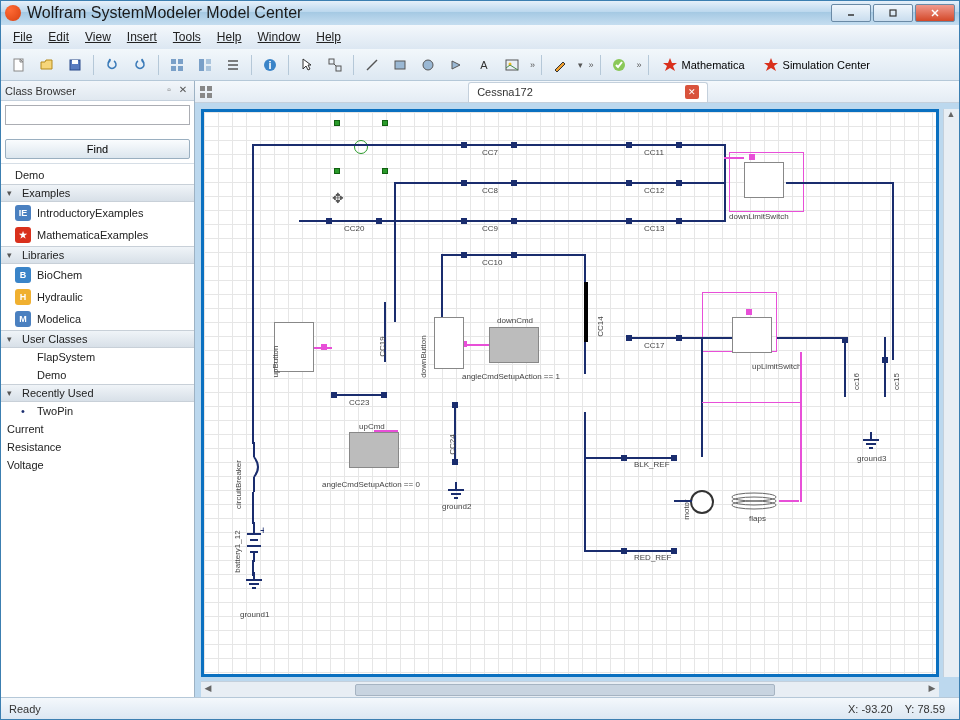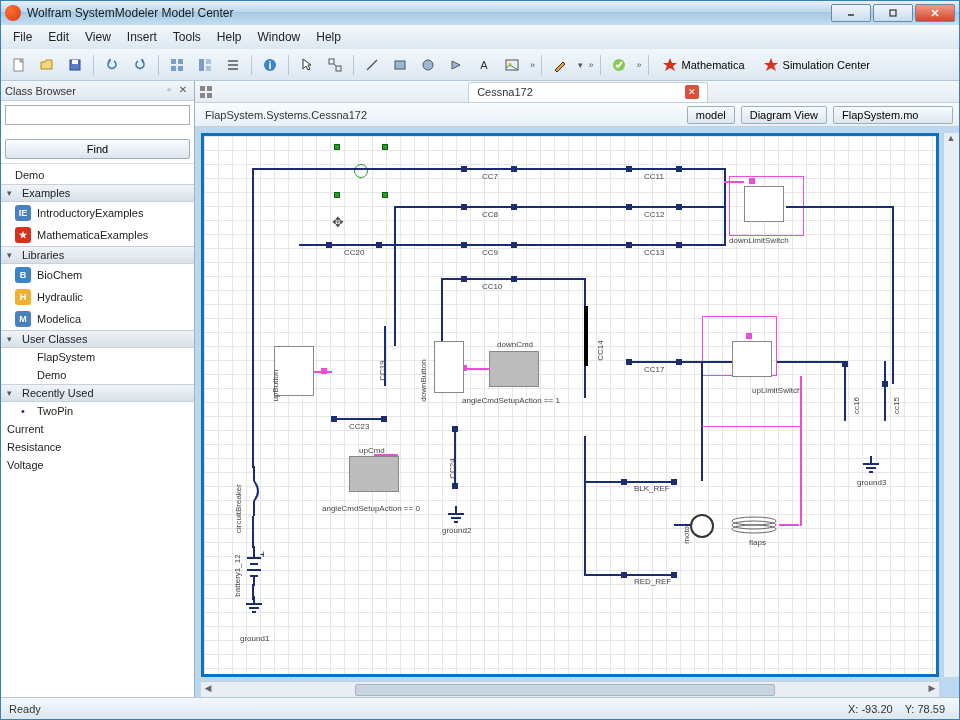--- a/index.html
+++ b/index.html
@@ -15,36 +15,36 @@
 
 .titlebar {
   height: 24px; display: flex; align-items: center;
   background: linear-gradient(to bottom, #e6f0fa 0%, #bcd8ee 45%, #a4c9e3 46%, #c5ddf0 100%);
   padding: 0 4px;
 }
 .titlebar-icon {
   width: 16px; height: 16px; background: radial-gradient(circle at 30% 30%, #ff6b35, #d94010);
   border-radius: 50%; margin-right: 6px;
 }
-.titlebar-title { color: #1a1a1a; font-size: 12px; flex: 1; }
+.titlebar-title { color: #1a1a1a; font-size: 16px; flex: 1; }
 .window-controls { display: flex; gap: 0; }
 .window-btn {
   width: 40px; height: 18px; display: flex; align-items: center; justify-content: center;
   border: 1px solid #6a8aa6; border-radius: 2px; margin-left: 2px;
   background: linear-gradient(to bottom, #f0f6fc, #c9ddee);
 }
 .window-btn.close { background: linear-gradient(to bottom, #f09a8e, #d44828); color: #fff; }
 .window-btn svg { width: 10px; height: 10px; }
 
 
 .menubar {
   height: 24px; display: flex; align-items: center; padding: 0 4px;
   background: linear-gradient(to bottom, #f4f8fc, #dce7f2);
 }
-.menu-item { padding: 3px 8px; color: #222; cursor: default; font-size: 12px; }
+.menu-item { padding: 3px 8px; color: #222; cursor: default; font-size: 12px; text-decoration: underline; }
 
 
 .toolbar {
   height: 32px; display: flex; align-items: center; padding: 2px 6px; gap: 4px;
   background: linear-gradient(to bottom, #f2f7fb, #dde8f2);
   border-bottom: 1px solid #b5c8d8;
 }
 .tool-btn {
   width: 24px; height: 24px; display: flex; align-items: center; justify-content: center;
   border: 1px solid transparent; border-radius: 3px; cursor: default;
@@ -423,26 +423,20 @@
             <rect x="1" y="8" width="5" height="5" fill="#888"></rect>
             <rect x="8" y="8" width="5" height="5" fill="#888"></rect>
           </svg>
         <div style="flex:1;display:flex;justify-content:center">
           <div class="tab tab-active">
             <span>Cessna172</span>
             <span style="width:140px"></span>
             <div class="tab-close">✕</div>
           </div>
         </div>
-      </div>
-      <div class="path-bar">
-        <span class="path-text">FlapSystem.Systems.Cessna172</span>
-        <button class="path-btn">model</button>
-        <button class="path-btn">Diagram View</button>
-        <button class="path-btn" style="min-width:120px;text-align:left">FlapSystem.mo</button>
       </div>
 
       <div class="diagram-container">
         <div class="diagram-canvas">
 
           <div class="blk" style="left:130px;top:8px;width:6px;height:6px;background:#2a9a2a;border:1px solid #106010"></div>
           <div class="blk" style="left:178px;top:8px;width:6px;height:6px;background:#2a9a2a;border:1px solid #106010"></div>
           <div class="blk" style="left:130px;top:56px;width:6px;height:6px;background:#2a9a2a;border:1px solid #106010"></div>
           <div class="blk" style="left:178px;top:56px;width:6px;height:6px;background:#2a9a2a;border:1px solid #106010"></div>
           <div class="blk" style="left:150px;top:28px;width:14px;height:14px;border:1px solid #2a9a2a;border-radius:50%"></div>

